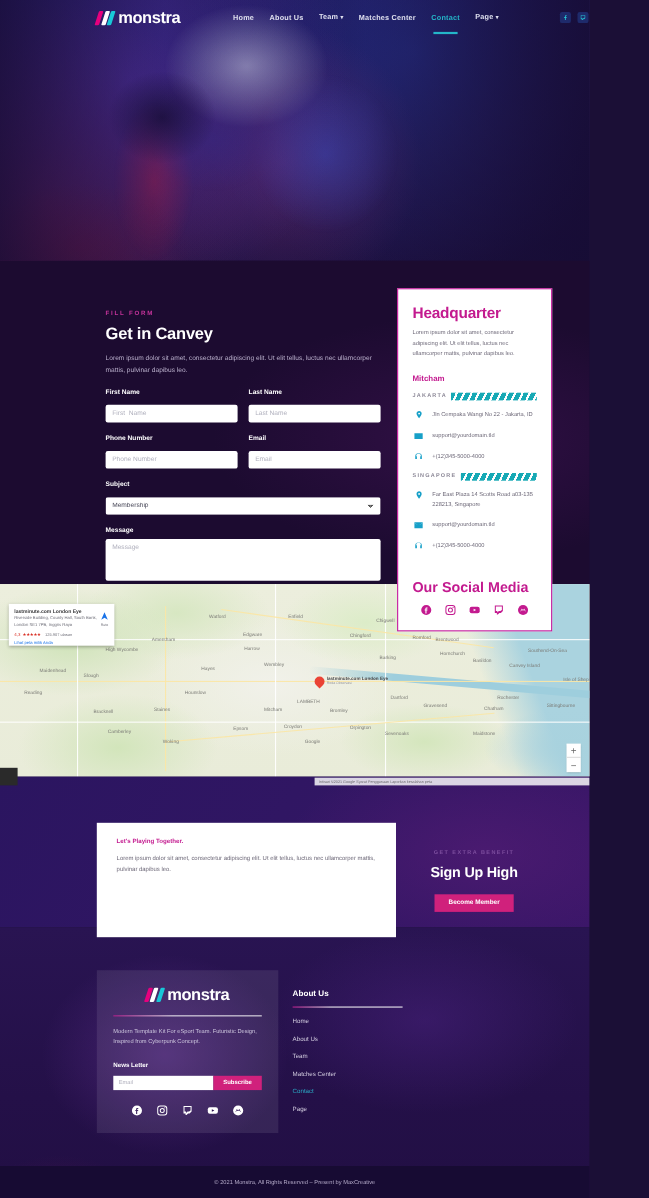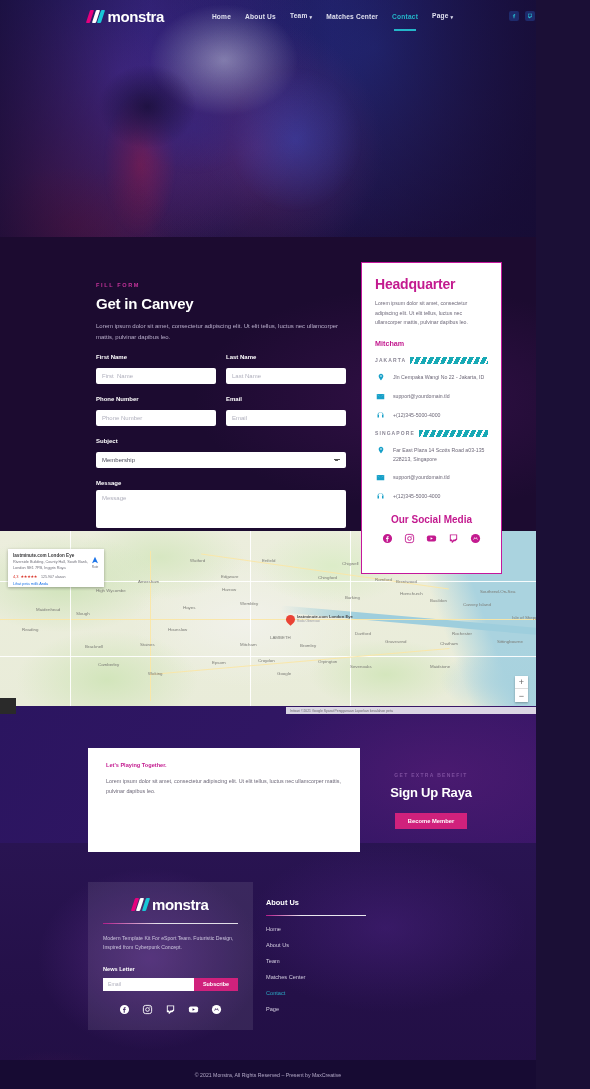--- a/index.html
+++ b/index.html
@@ -153,21 +153,21 @@
   .city-bar {
     flex: 1; height: 7px;
     background: repeating-linear-gradient(115deg, #17a9b5 0px, #17a9b5 4px, #ffffff 4px, #ffffff 6px);
   }
   .info-row { display: flex; align-items: flex-start; gap: 7px; margin-top: 8px; }
   .ico {
     width: 11px; height: 11px; flex: 0 0 11px; display: flex; align-items: center; justify-content: center;
     color: #17a0c8;
   }
   .info-text { color: #6d6878; font-size: 5.2px; line-height: 1.7; padding-top: 1px; }
-  .hq-social-title { color: #c31a8f; font-size: 10px; font-weight: bold; margin-top: 12px; text-align: center; }
+  .hq-social-title { color: #c31a8f; font-size: 13px; font-weight: bold; margin-top: 24px; }
   .hq-socials { display: flex; gap: 11px; margin-top: 8px; justify-content: center; }
   .hq-soc { width: 11px; height: 11px; display: flex; align-items: center; justify-content: center; color: #c31a8f; cursor: pointer; }
 
   
   .map {
     position: relative; height: 175px; overflow: hidden;
     background: #e8ecd8;
   }
   .map-land {
     position: absolute; inset: 0;
@@ -596,21 +596,21 @@
 
   <div class="cta-sec"></div>
 
   <div class="cta-left">
     <div class="cta-eyebrow">Let's Playing Together.</div>
     <div class="cta-desc">Lorem ipsum dolor sit amet, consectetur adipiscing elit. Ut elit tellus, luctus nec ullamcorper mattis, pulvinar dapibus leo.</div>
   </div>
 
   <div class="cta-right">
     <div class="cta-r-eyebrow">GET EXTRA BENEFIT</div>
-    <div class="cta-r-title">Sign Up Raya</div>
+    <div class="cta-r-title">Sign Up High</div>
     <button class="cta-btn">Become Member</button>
   </div>
 
   <div class="footer"></div>
 
   <div class="fcard">
     <div class="flogo">
       <span class="logo-slashes">
         <span class="sl a"></span>
           <span class="sl b"></span>

